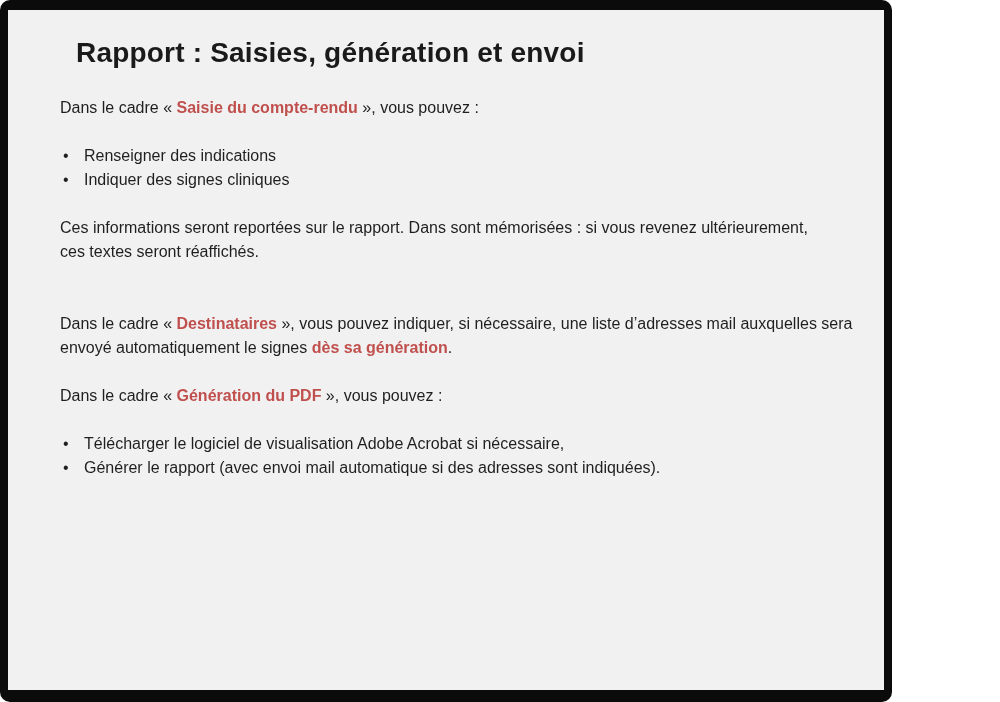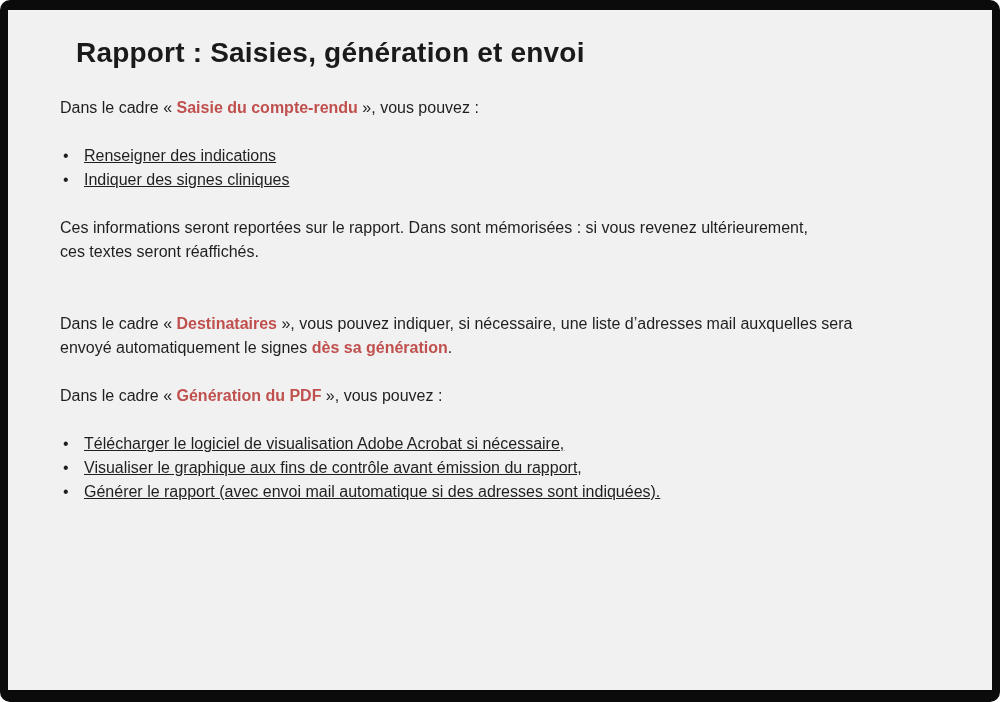--- a/index.html
+++ b/index.html
@@ -5,21 +5,21 @@
   :root{
     --red:#C0504D;
     --ink:#1f1f1f;
     --bg:#f1f1f2;
     --frame:#0b0b0b;
   }
   html,body{margin:0;padding:0;background:#ffffff;}
   body{font-family:"Liberation Sans","DejaVu Sans",sans-serif;}
   .slide{
     position:relative;
-    width:1000px;height:702px;
+    width:892px;height:702px;
     box-sizing:border-box;
     background:var(--bg);
     border:solid var(--frame);
     border-width:10px 8px 12px 8px;
     border-radius:10px;
     overflow:hidden;
   }
   .title{
     margin:26px 30px 0 68px;
     font-size:28px;
@@ -34,21 +34,20 @@
     color:var(--ink);
   }
   .line{white-space:nowrap;}
   .para{margin:0 0 24px 0;}
   .para.gap-large{margin-bottom:48px;}
   .hl{color:var(--red);font-weight:bold;}
   ul.bullets{
     list-style:none;
     margin:0 0 24px 0;
     padding:0;
-    text-decoration:underline;
   }
   ul.bullets li{
     position:relative;
     padding-left:24px;
     white-space:nowrap;
   }
   ul.bullets li::before{
     content:"\2022";
     position:absolute;
     left:3px;
@@ -79,18 +78,17 @@
 
     <p class="para">
       <span class="line" style="display:block"><span>Dans le cadre « </span><span class="hl">Destinataires</span><span> », vous pouvez indiquer, si nécessaire, une liste d’adresses mail auxquelles sera</span></span>
       <span class="line" style="display:block"><span>envoyé automatiquement le signes </span><span class="hl">dès sa génération</span><span>.</span></span>
     </p>
 
     <p class="para line"><span>Dans le cadre « </span><span class="hl">Génération du PDF</span><span> », vous pouvez :</span></p>
 
     <ul class="bullets">
       <li>Télécharger le logiciel de visualisation Adobe Acrobat si nécessaire,</li>
-      <li>Visualiser le graphique aux fins de contrôle avant émission du rapport,</li>
       <li>Générer le rapport (avec envoi mail automatique si des adresses sont indiquées).</li>
     </ul>
 
   </div>
 </div>
 
 </body></html>

